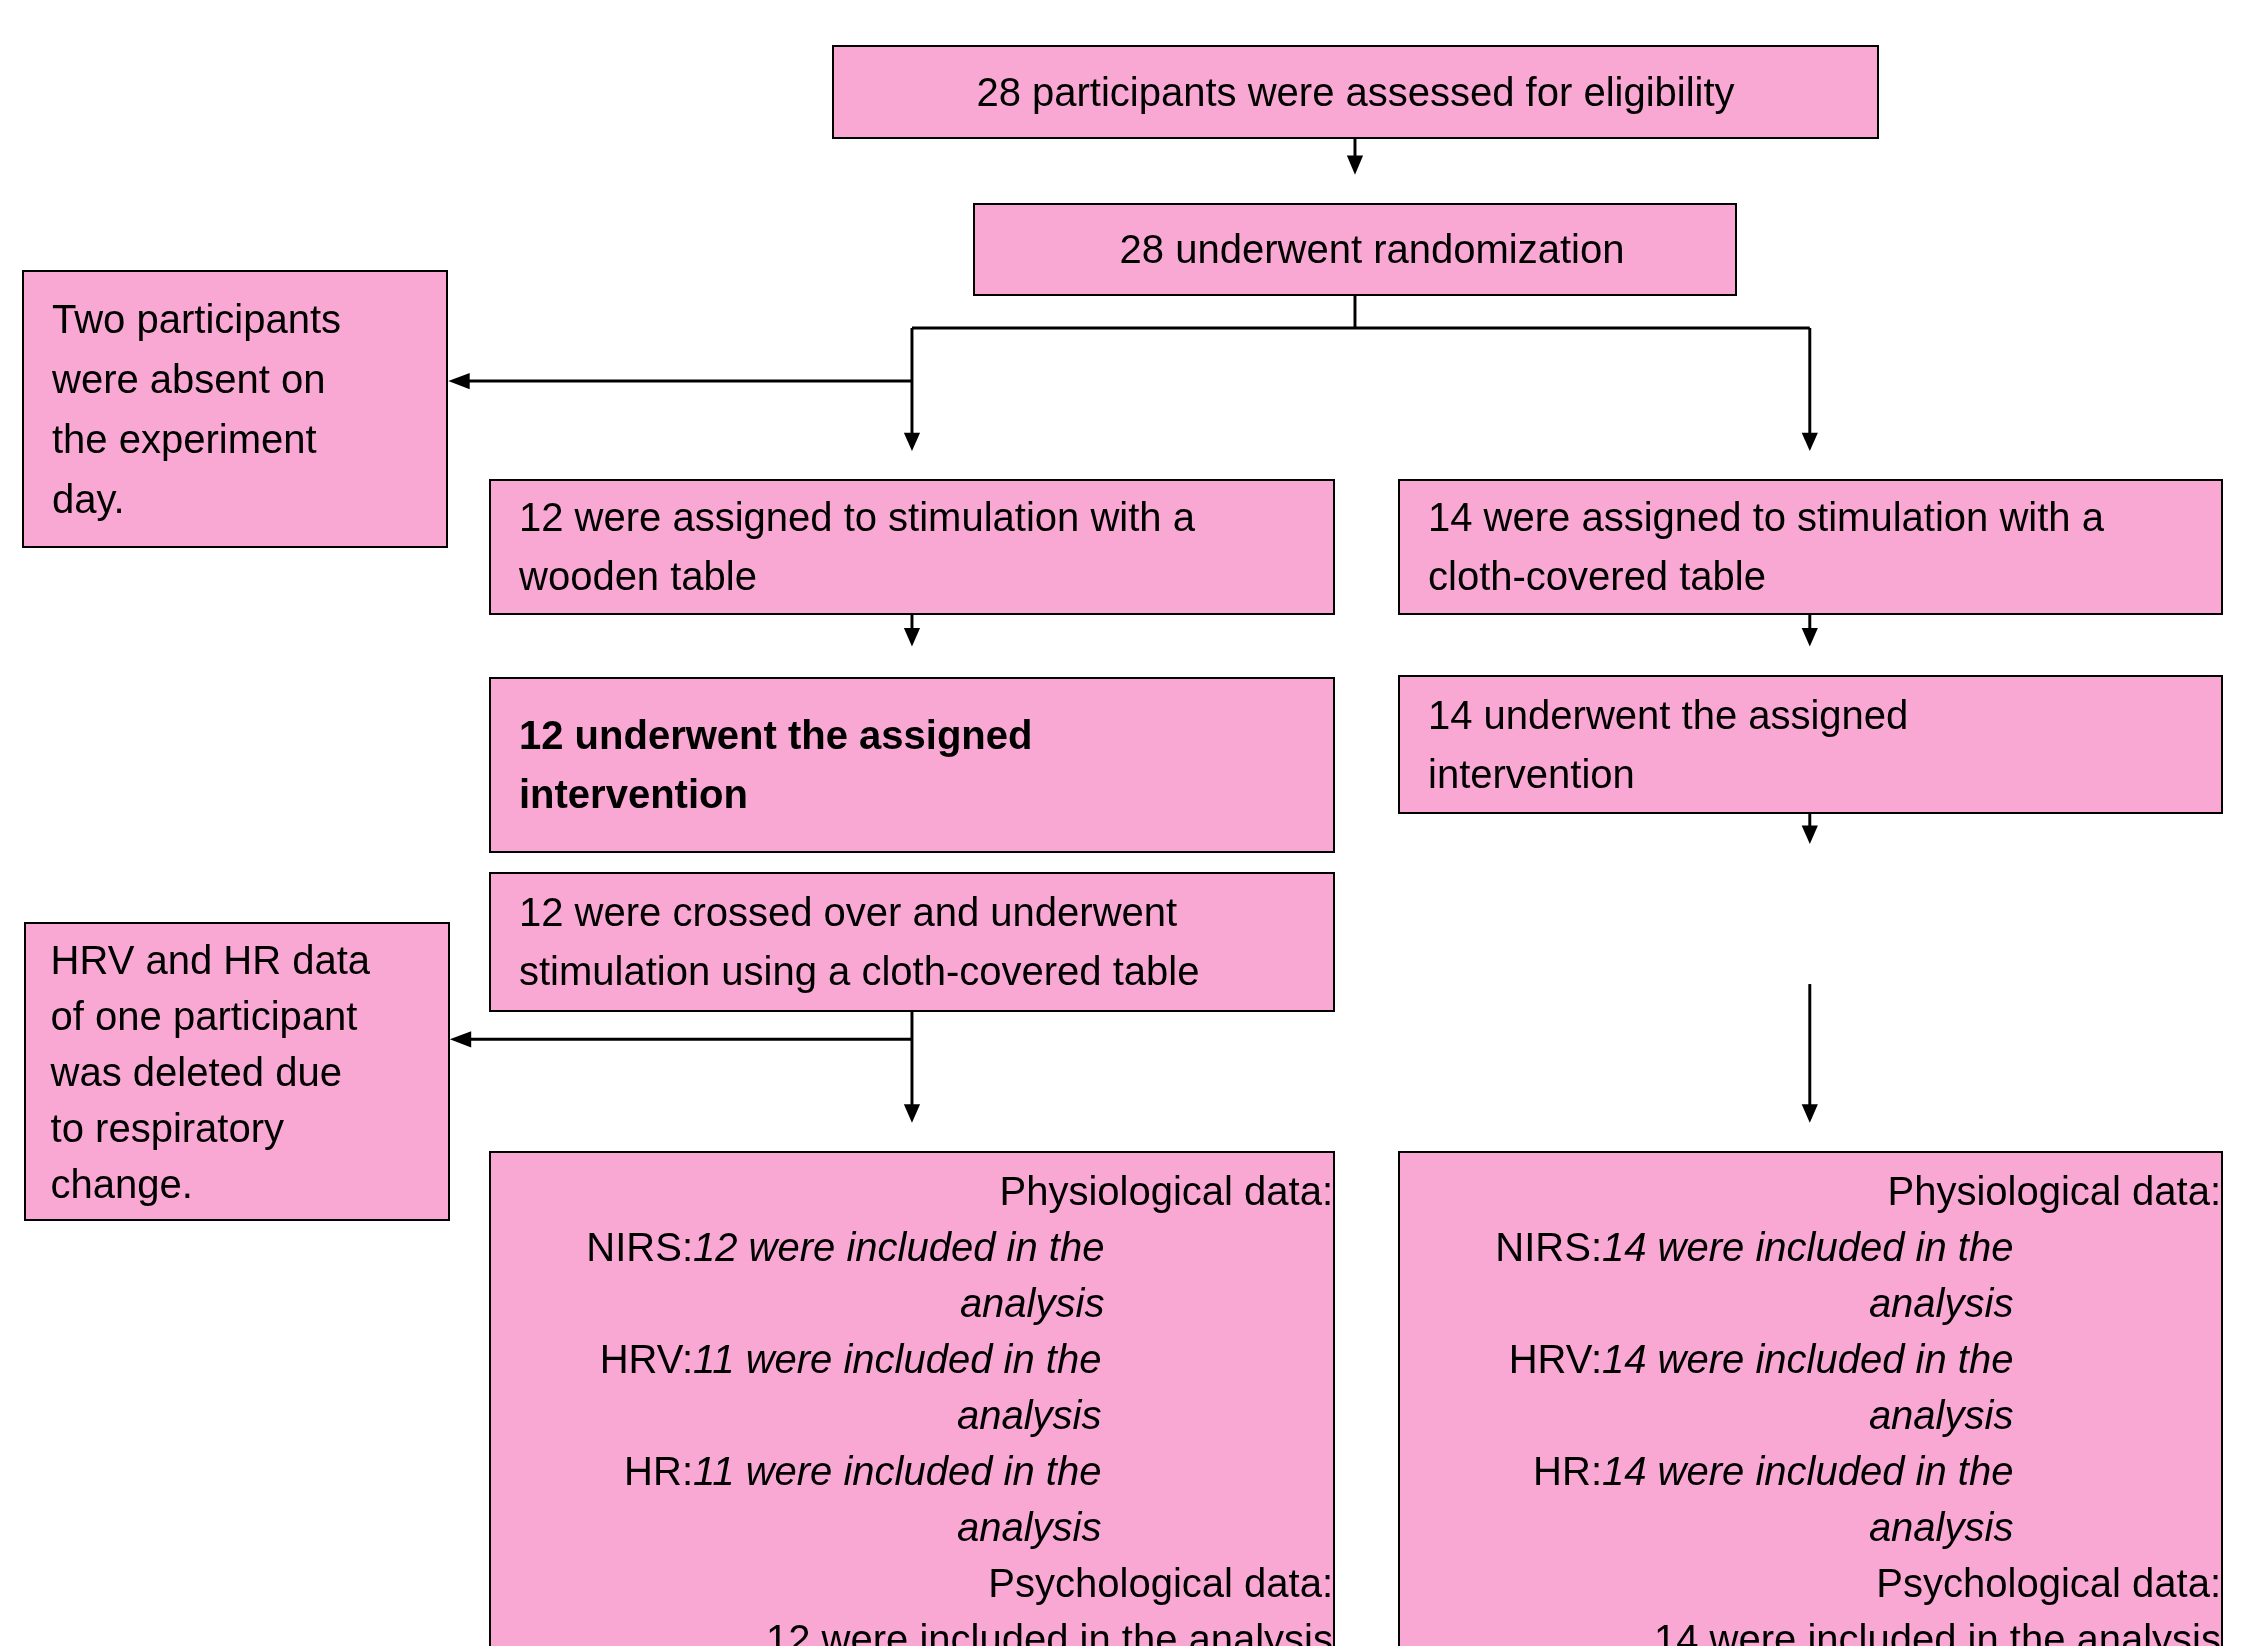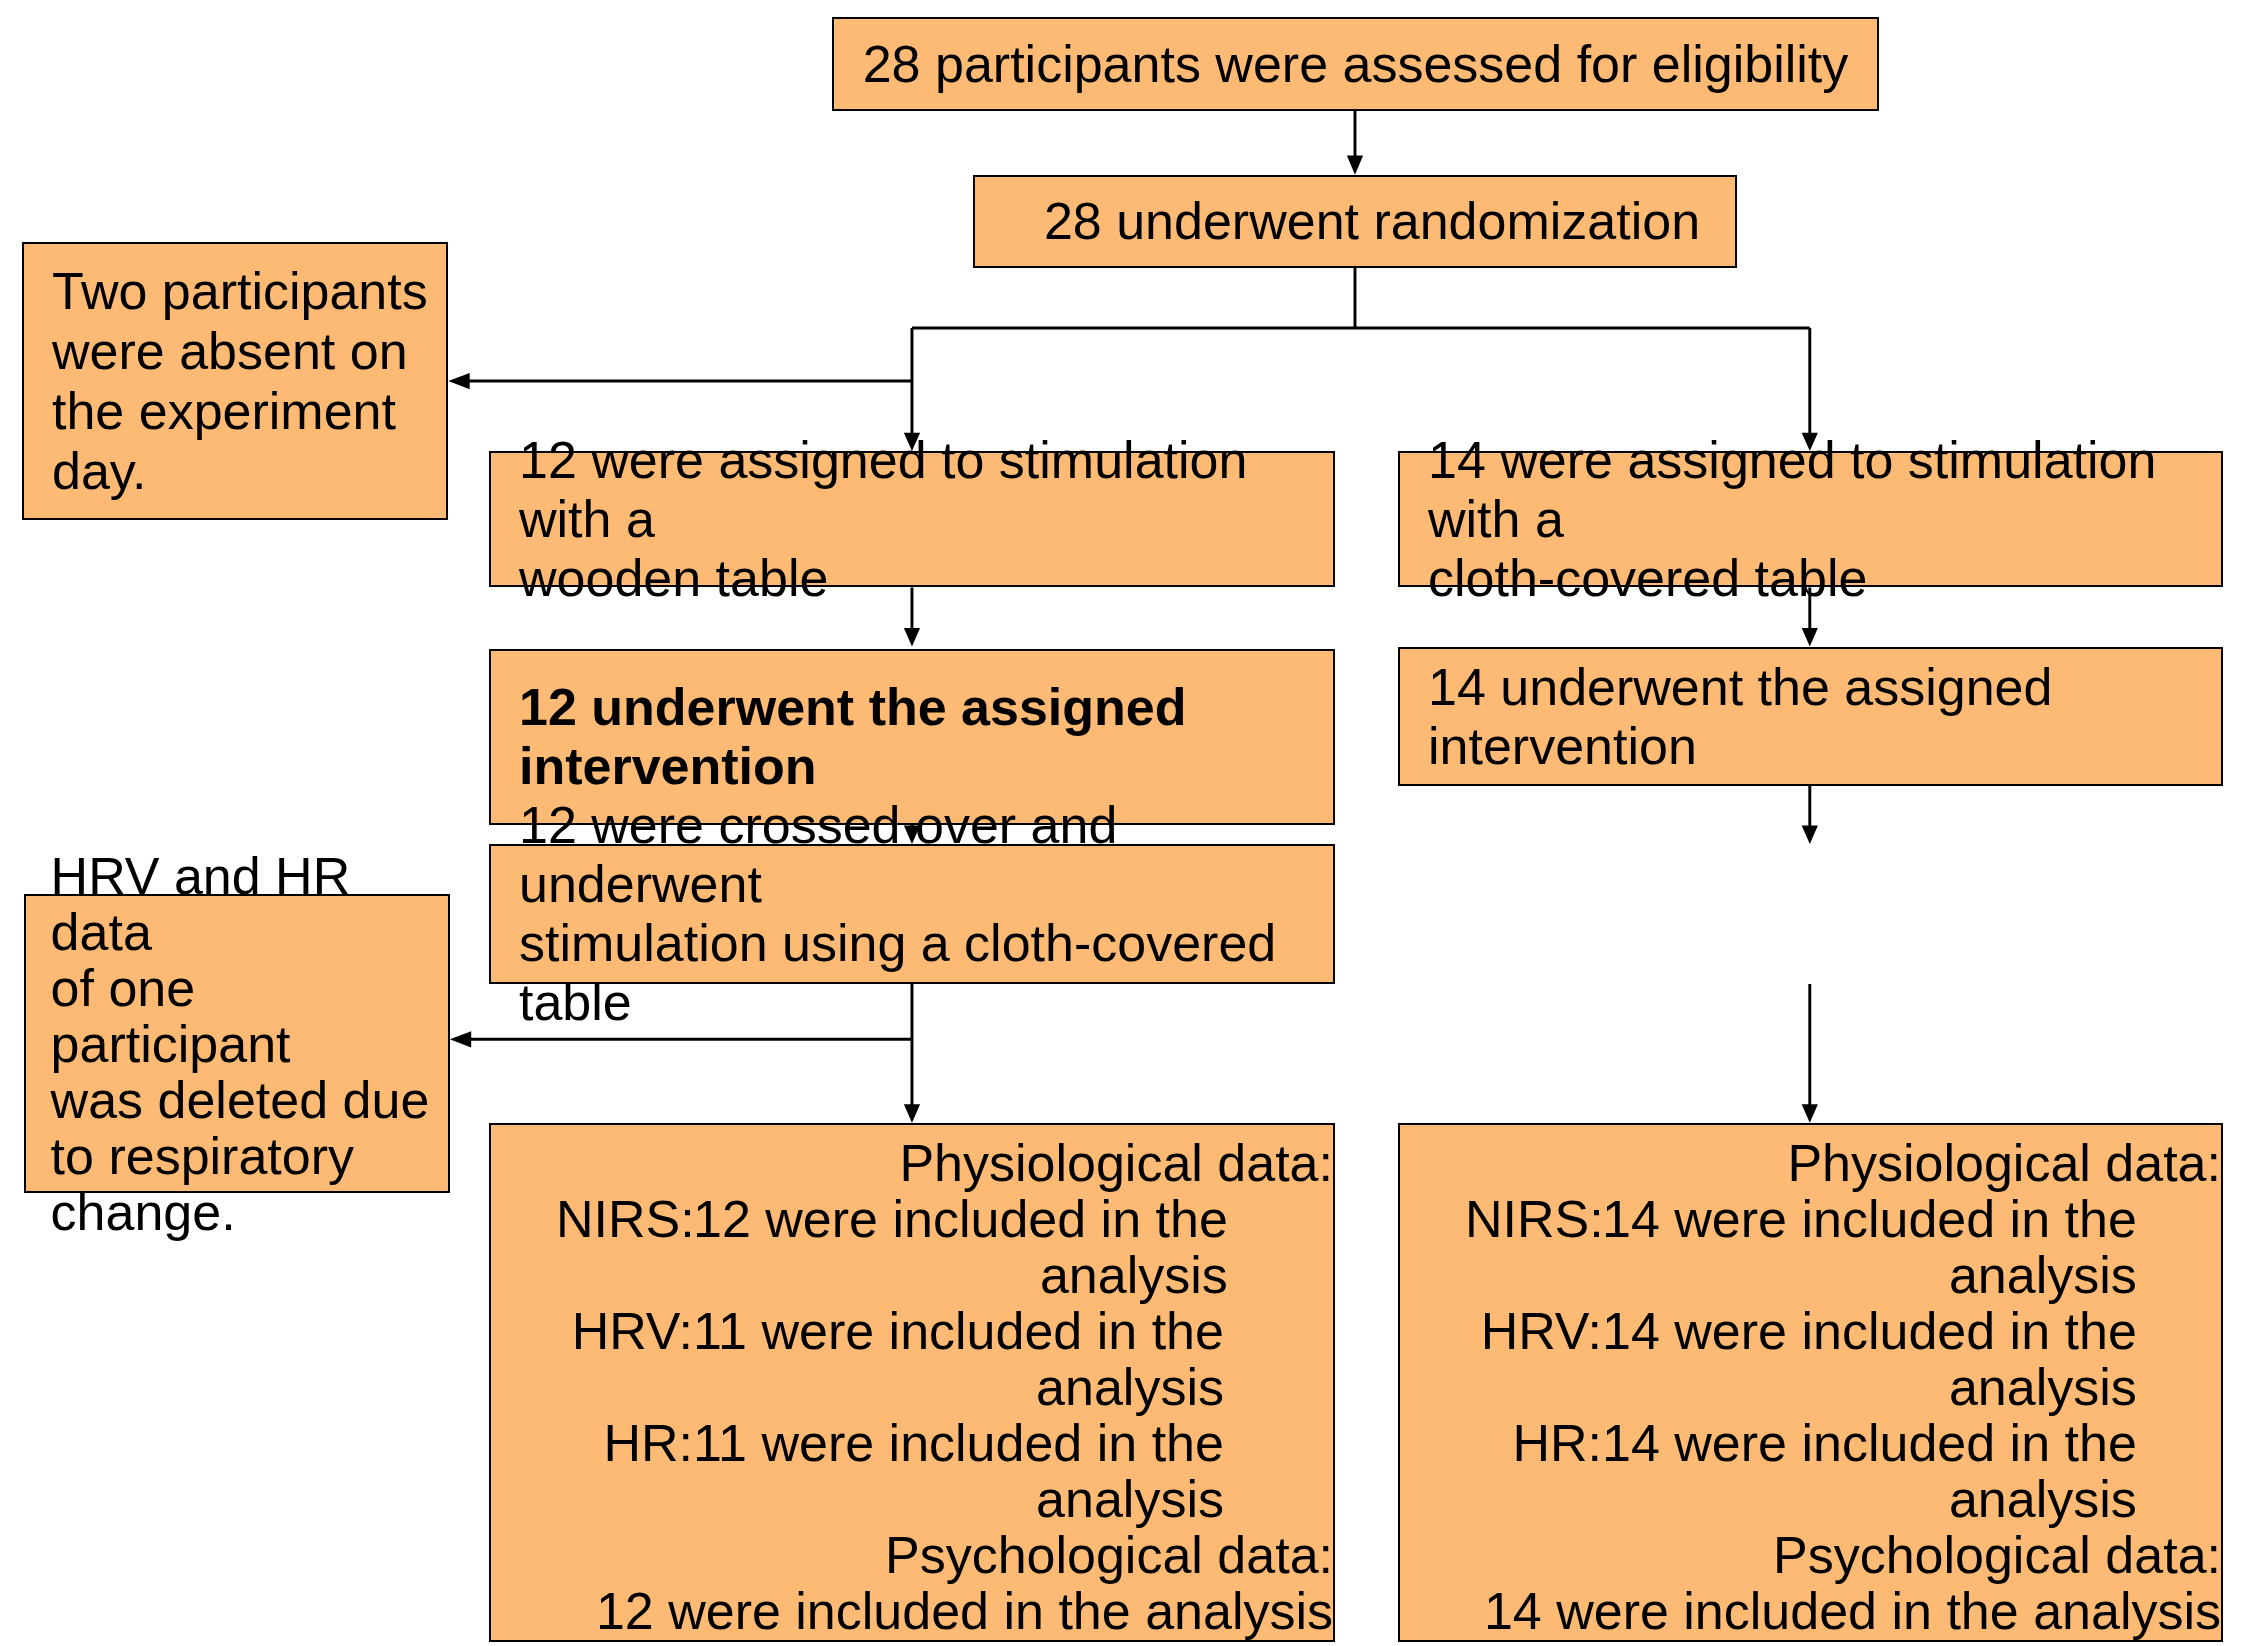--- a/index.html
+++ b/index.html
@@ -8,34 +8,34 @@
     width:2250px; height:1646px;
     background:#ffffff;
     font-family:"Liberation Sans","DejaVu Sans",sans-serif;
     color:#000000;
   }
   #connectors { position:absolute; left:0; top:0; z-index:1; }
   #connectors line { stroke:#000; stroke-width:4; }
   #connectors polygon { fill:#000; stroke:none; }
   .box {
     position:absolute; box-sizing:border-box;
-    background:#fdba74; border:2.9px solid #000;
+    background:#f9a8d4; border:2.9px solid #000;
     display:flex; align-items:center;
-    font-size:52px; line-height:59px; z-index:2;
+    font-size:40px; line-height:59px; z-index:2;margin-top:28px;
   }
   .box .txt { white-space:pre-line; }
   .center { justify-content:center; }
   .center .txt { text-align:center; }
   .pad { padding-left:28px; padding-right:16px; }
   .note { border-width:2.2px; }
   .analysis { display:block; padding-top:10.3px; align-items:flex-start;text-align:right; }
   .a-head { padding-left:25px; line-height:56px; }
   .metric { display:flex; padding-left:65px; line-height:56px; }
   .metric-label { width:137px; flex:none; }
-  .metric-value { white-space:pre-line; }
+  .metric-value { white-space:pre-line;font-style:italic; }
   .a-last { padding-left:68px; line-height:56px; }
 </style>
 </head>
 <body>
 
 <div id="canvas">
 
   <svg id="connectors" width="2250" height="1646" viewBox="0 0 3052 2233">
 
     <g>

